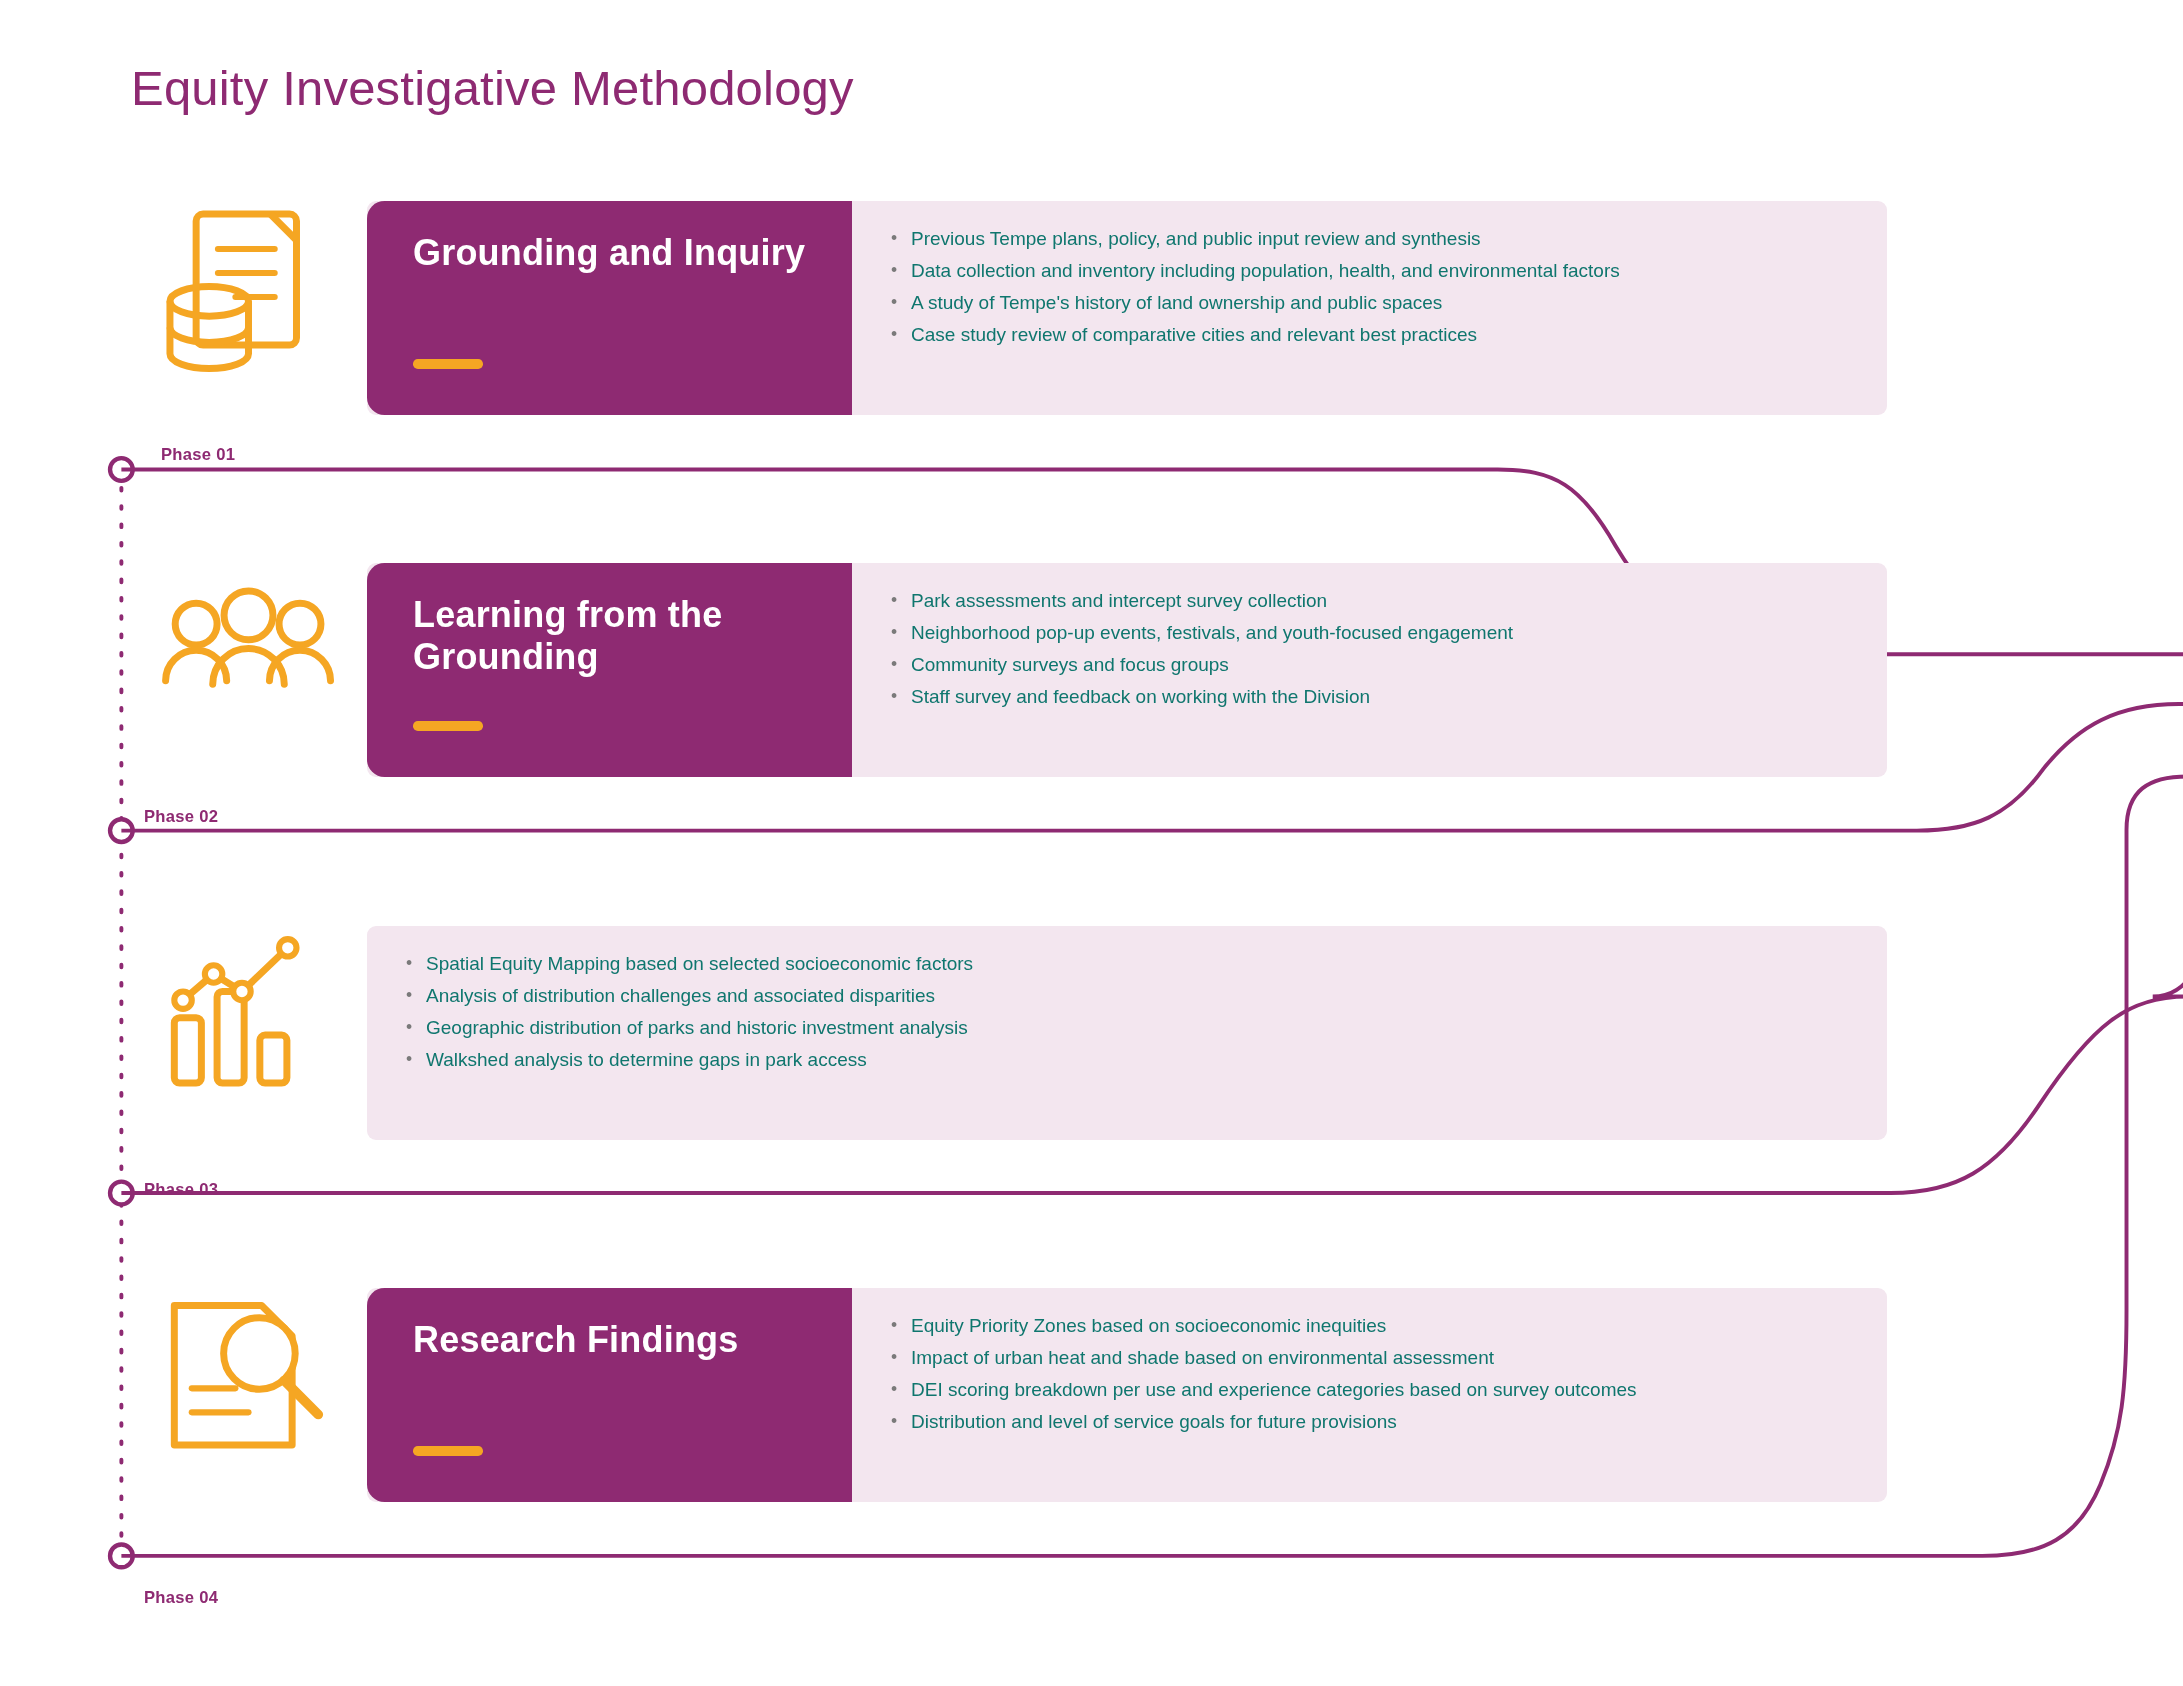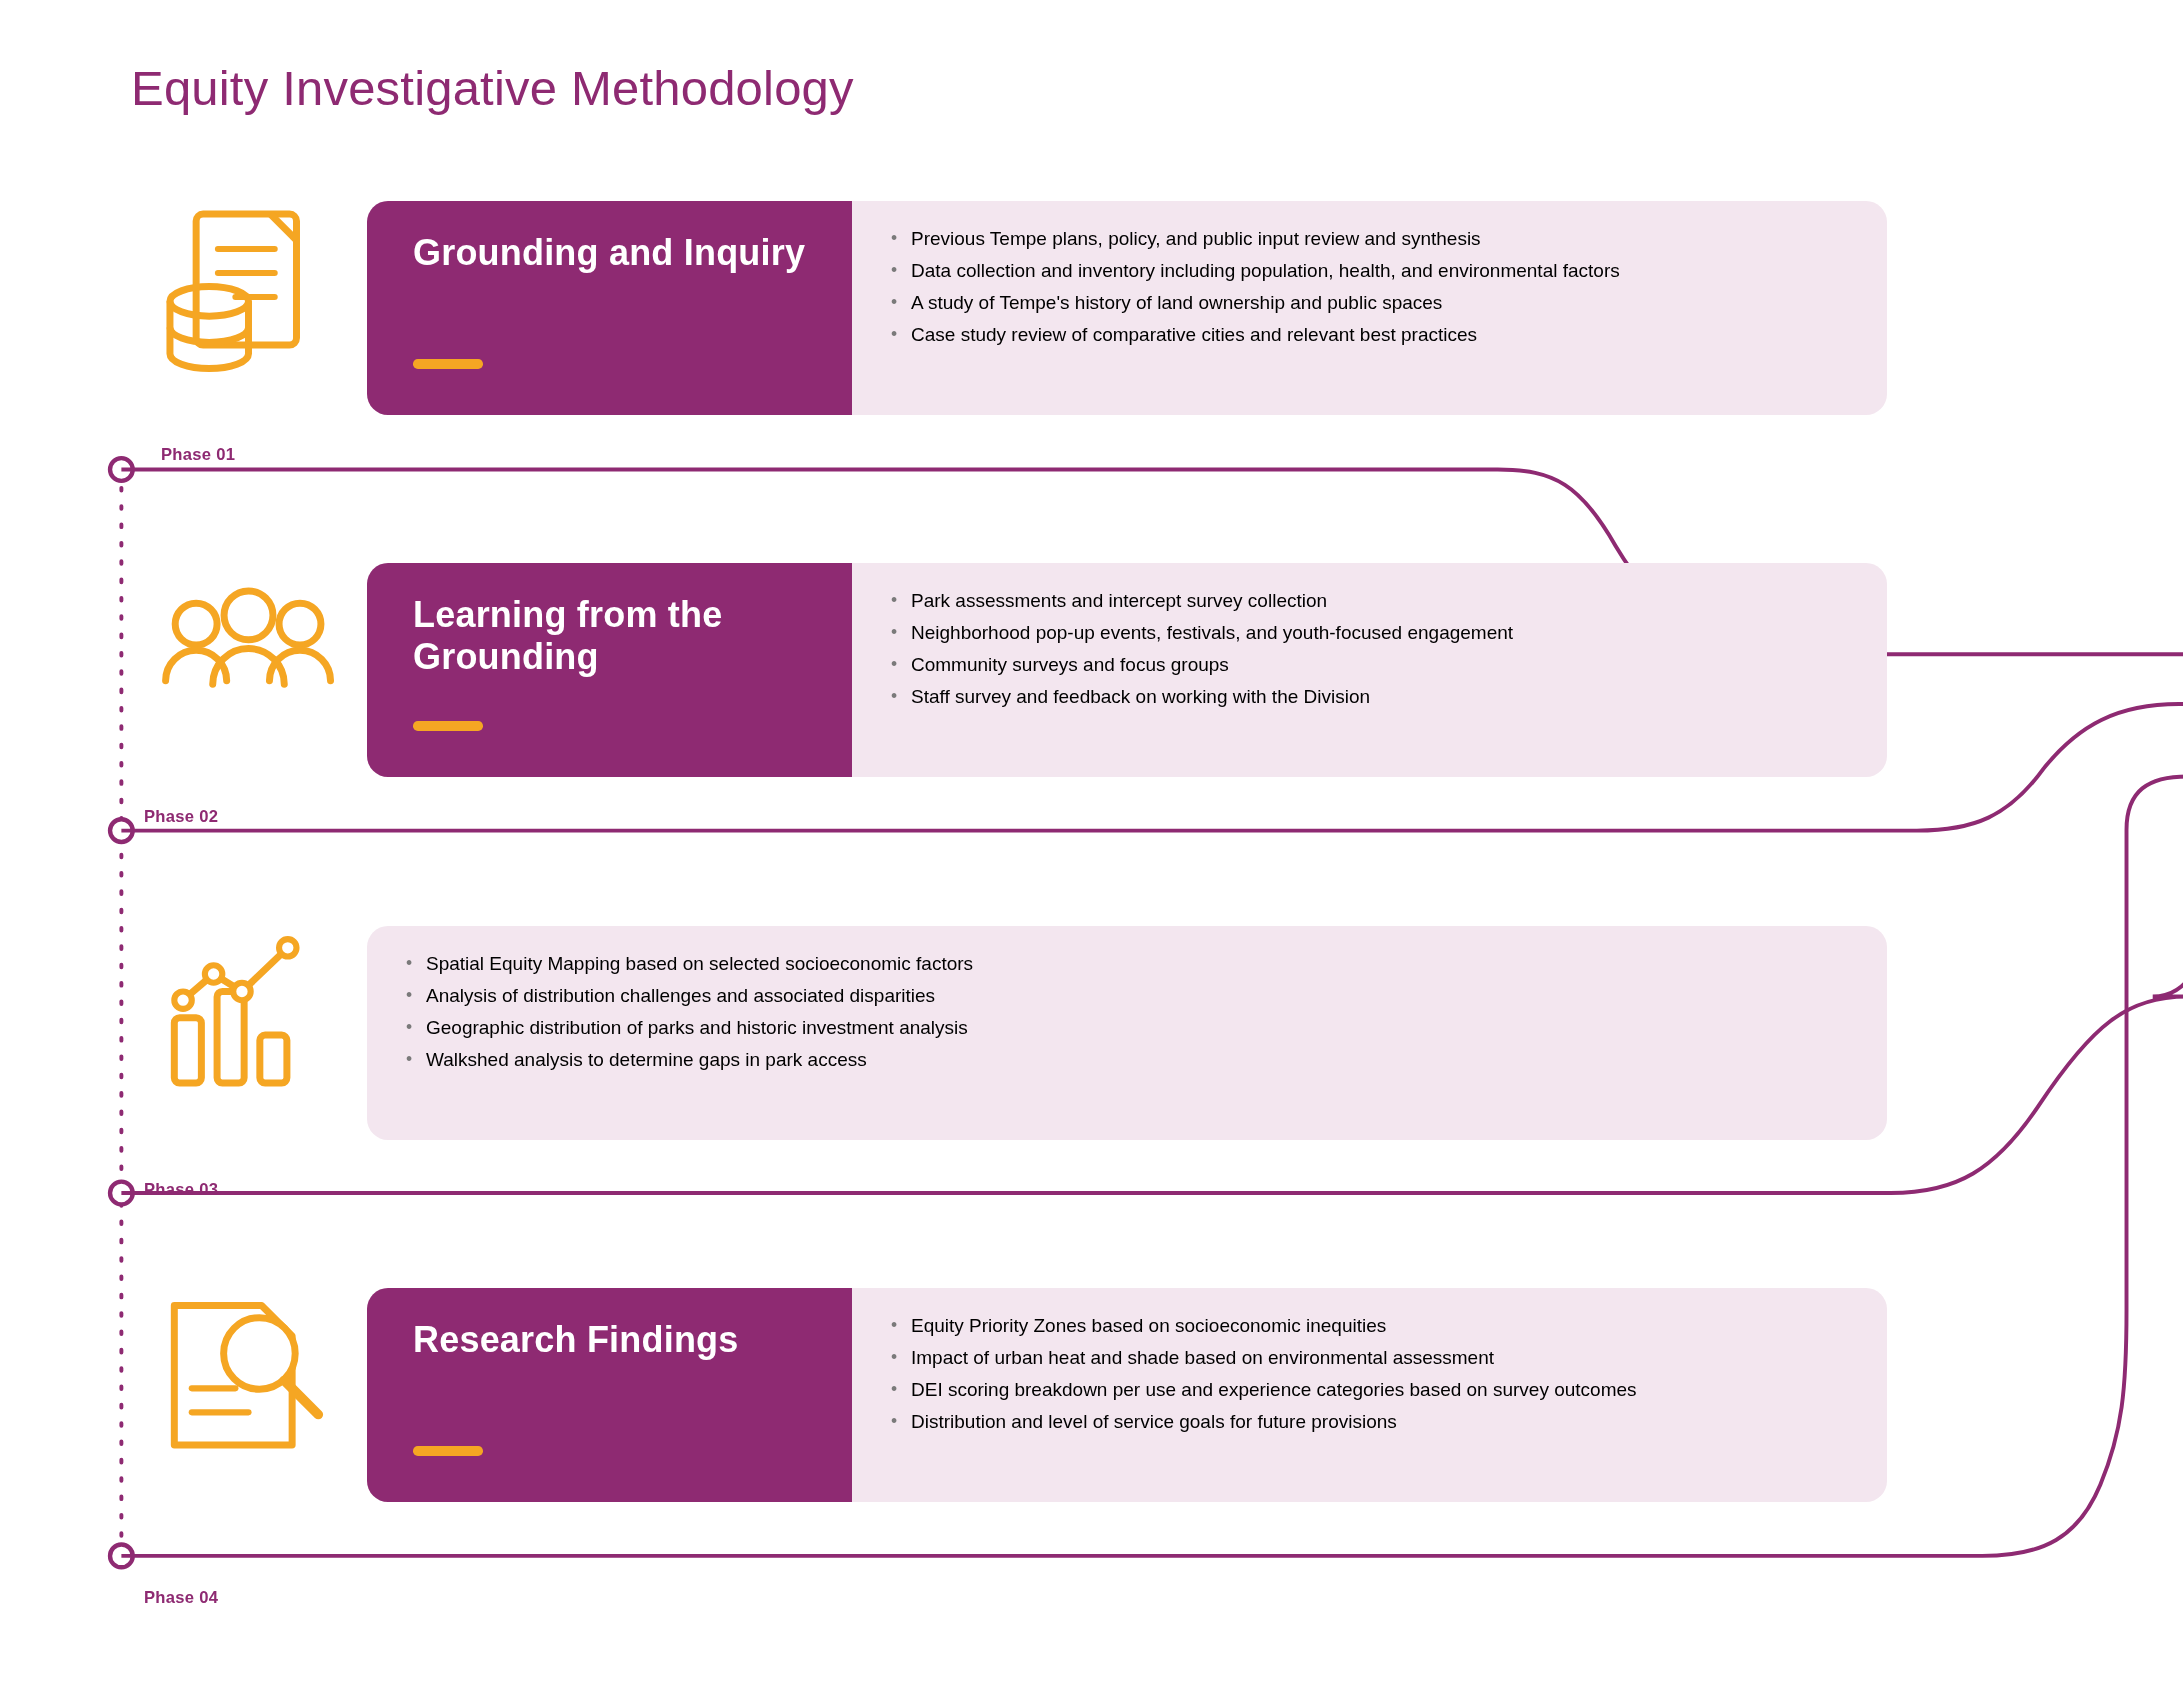--- a/index.html
+++ b/index.html
@@ -48,21 +48,21 @@
     position: absolute;
     left: 148px;
     width: 201px;
     height: 192px;
   }
   .phase-card {
     position: absolute;
     left: 367px;
     width: 1520px;
     height: 214px;
-    border-radius: 21px;
+    border-radius: 9px;
     background: #f3e6ef;
     overflow: hidden;
     display: flex;
     align-items: stretch;
   }
   .phase-card-left {
     width: 485px;
     background: #8e2a72;
     border-radius: 17.5px 0 0 17.5px;
     padding: 31px 0 0 46px;
@@ -97,21 +97,21 @@
   }
   .bullet-dot {
     color: #7a7a7a;
     font-size: 17.5px;
     line-height: 1;
     width: 20px;
     flex: 0 0 20px;
     padding-top: 1.7px;
   }
   .bullet-text {
-    color: #000000;
+    color: #0f766e;
     font-size: 19px;
     line-height: 1.18;
   }
   .phase-label {
     position: absolute;
     font-size: 16.6px;
     font-weight: bold;
     color: #8e2a72;
     letter-spacing: 0.3px;
   }

